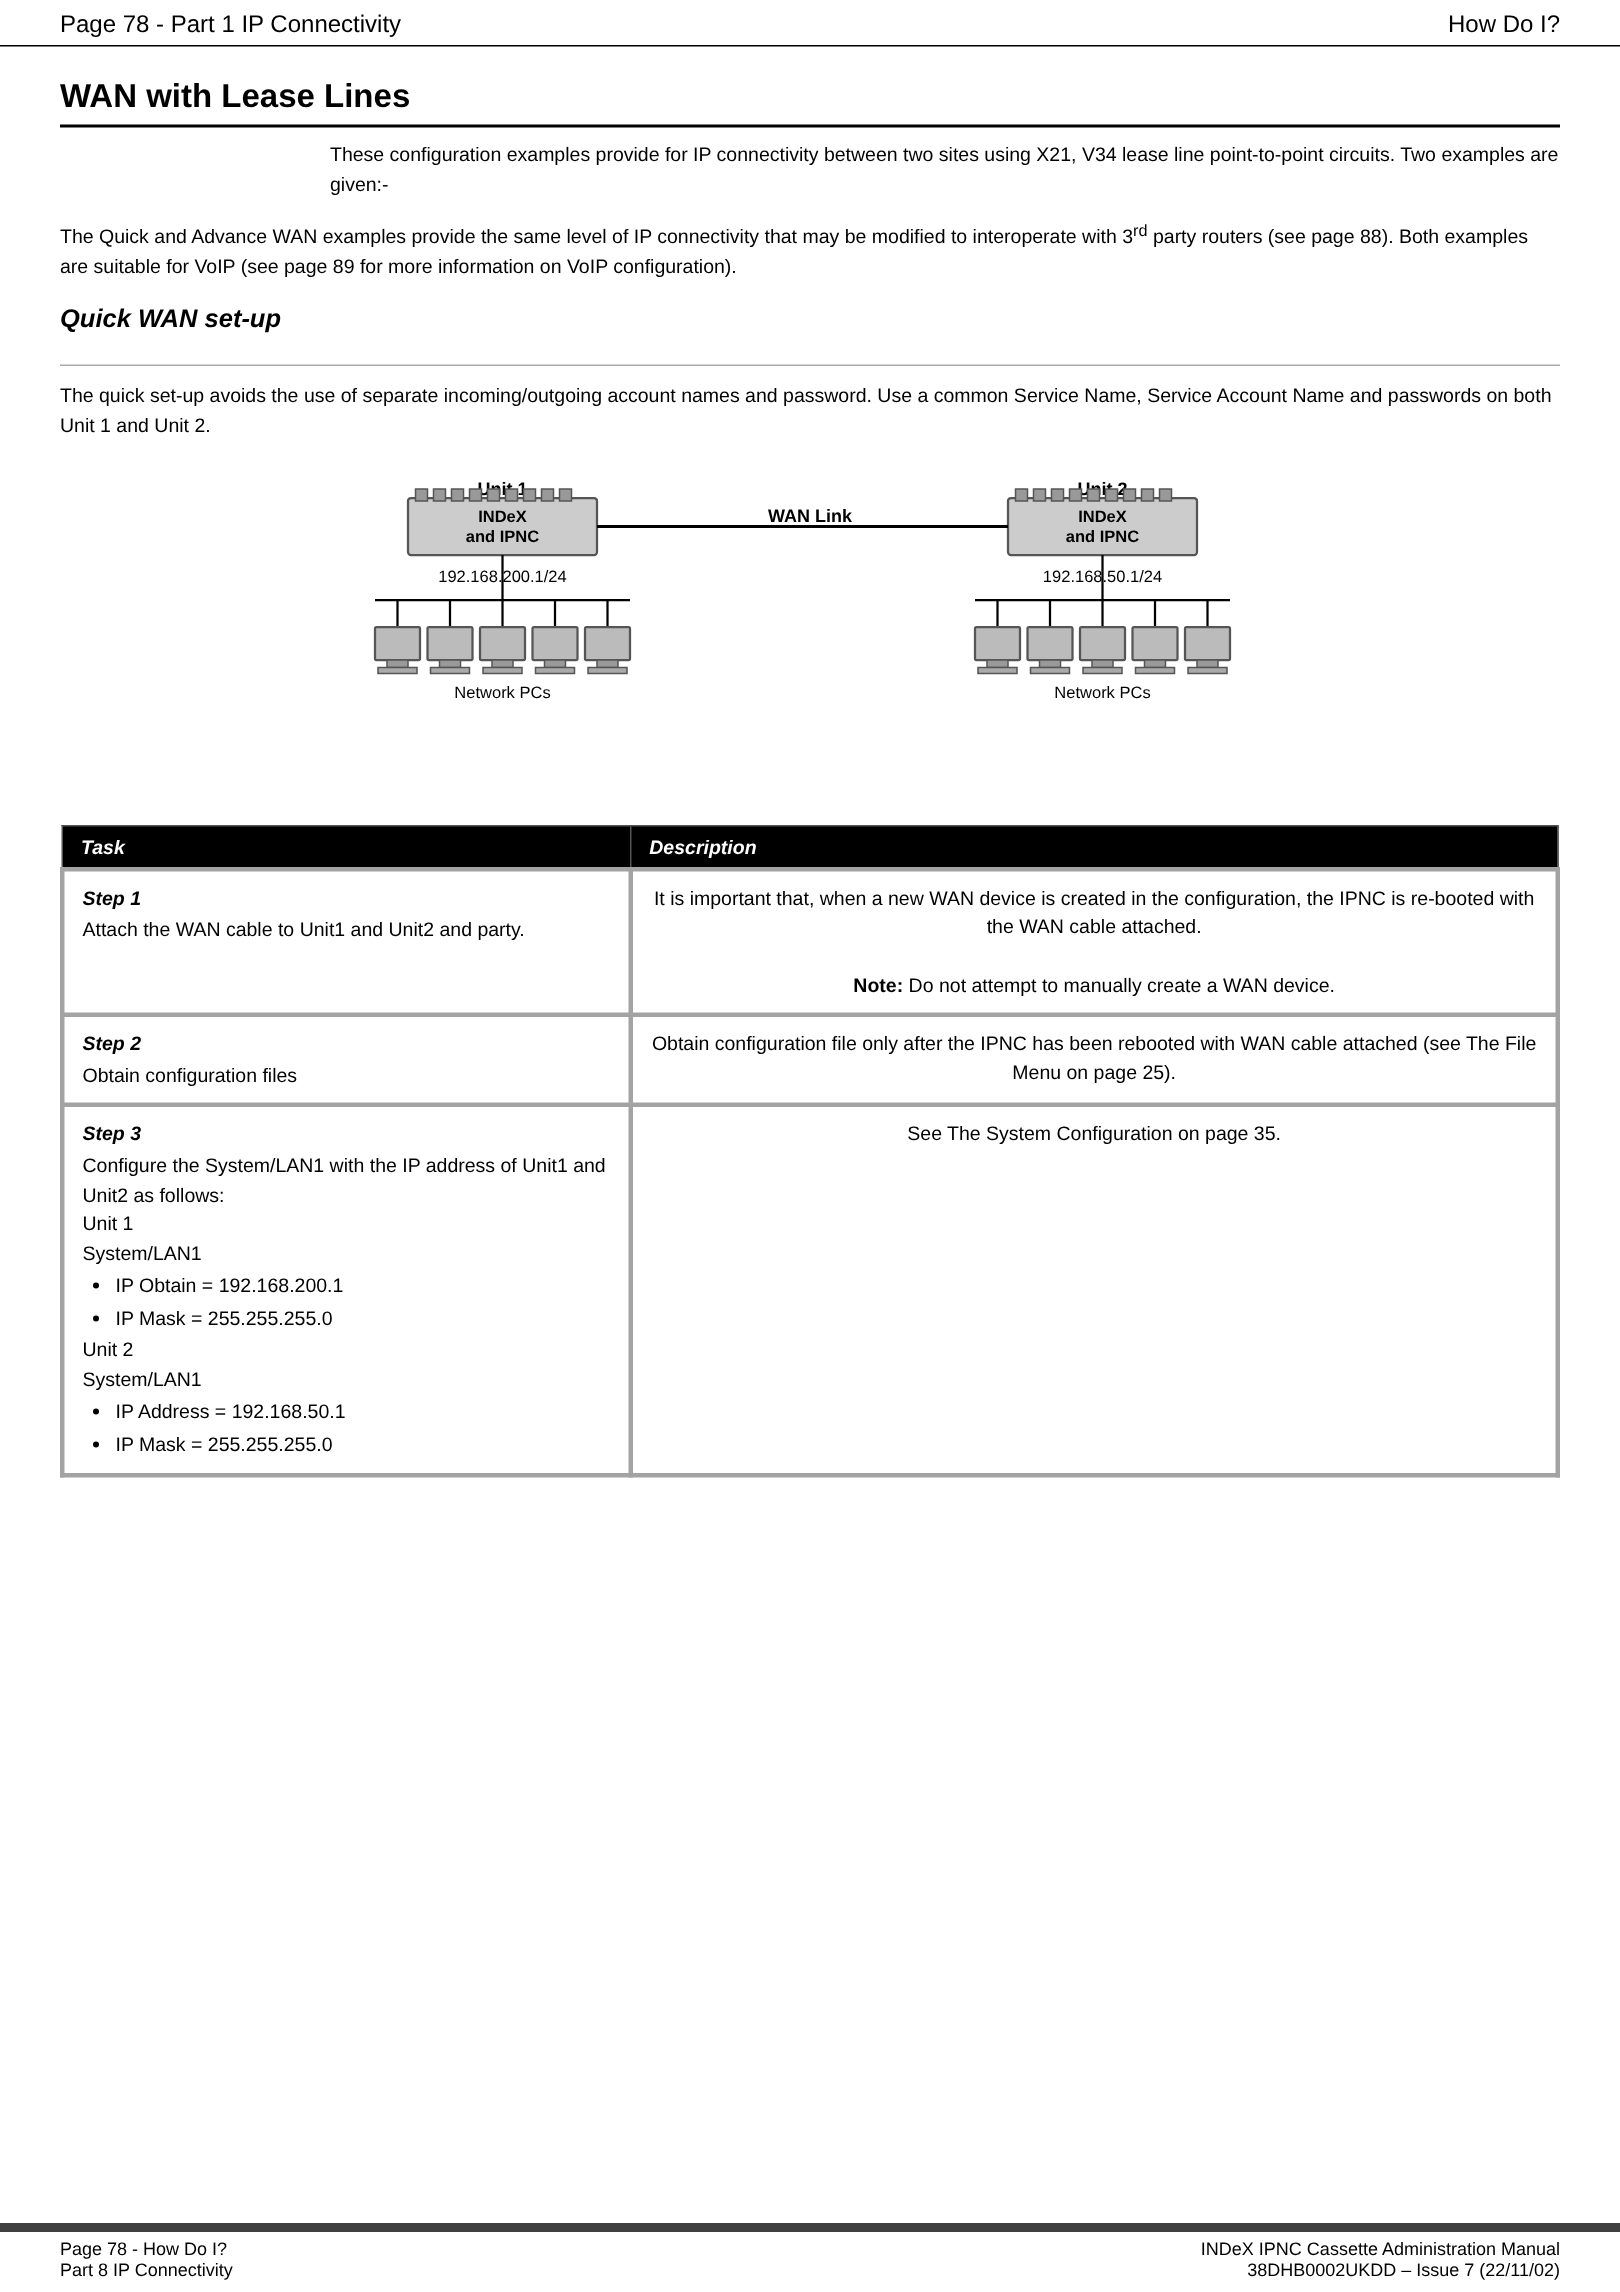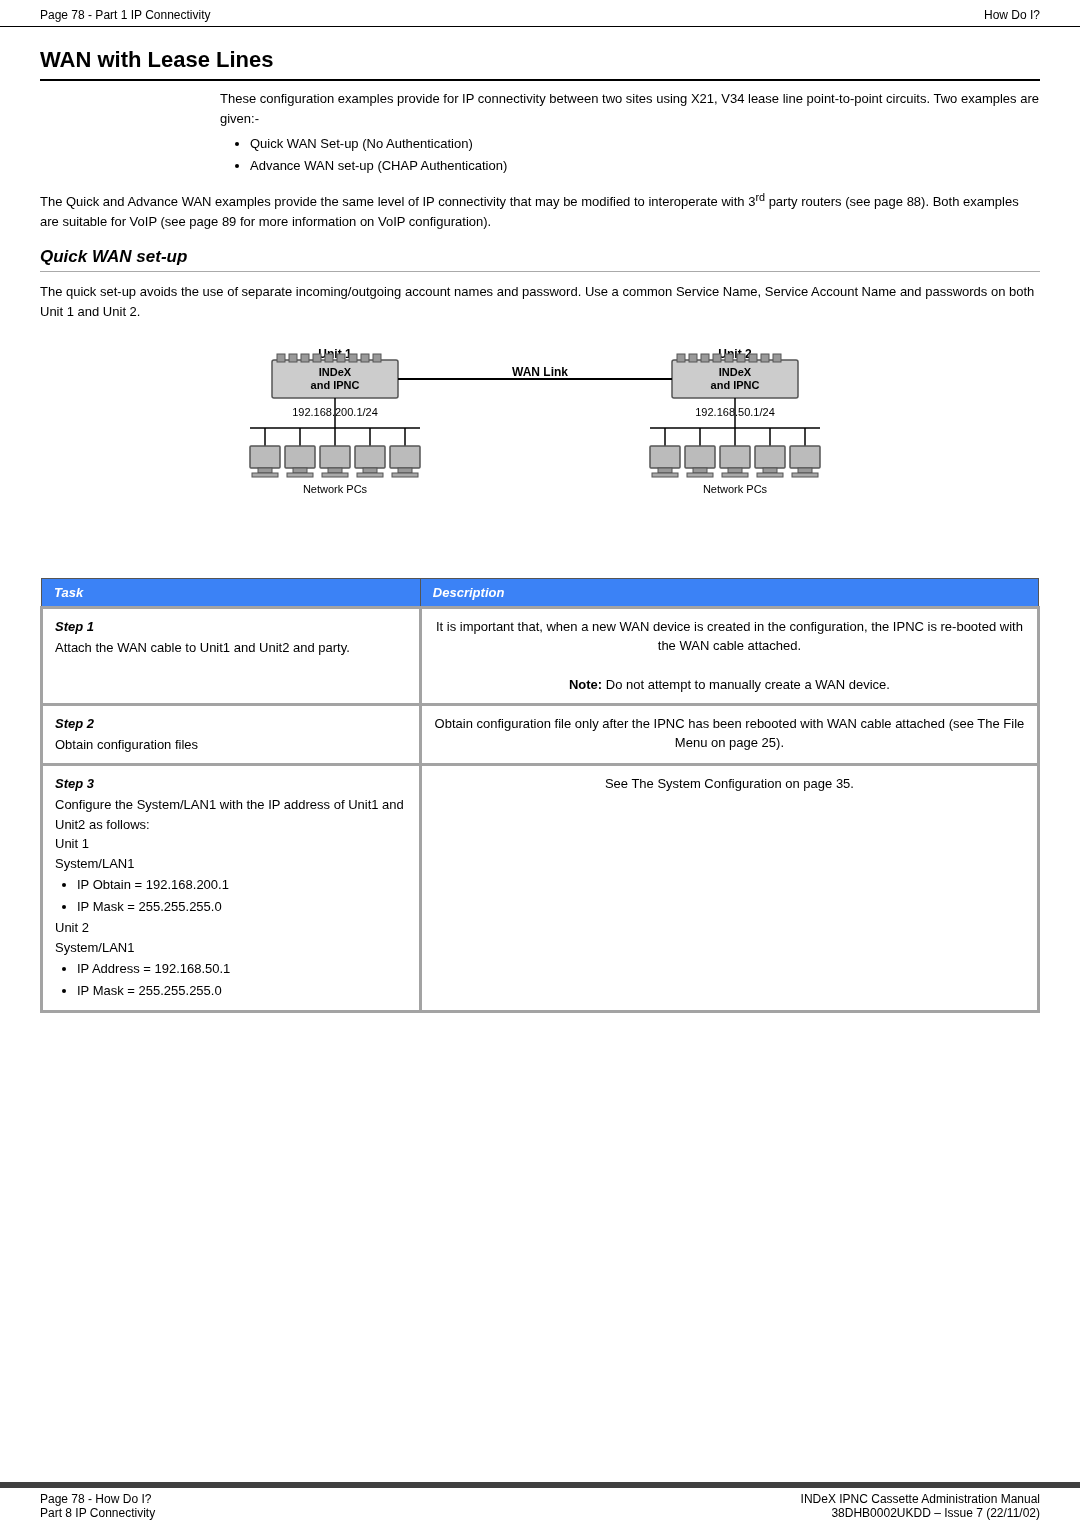--- a/index.html
+++ b/index.html
@@ -16,21 +16,21 @@
       min-height: 1528px;
       padding: 0;
       display: flex;
       flex-direction: column;
     }
     .header-bar {
       display: flex;
       justify-content: space-between;
       padding: 8px 40px 4px 40px;
       border-bottom: 1px solid #000;
-      font-size: 12px;
+      font-size: 16px;
     }
     .footer-bar {
       display: flex;
       justify-content: space-between;
       padding: 4px 40px 8px 40px;
       border-top: 6px solid #404040;
       font-size: 12px;
       margin-top: auto;
     }
     .footer-left, .footer-right {
@@ -68,40 +68,40 @@
     .section-note {
       margin-bottom: 14px;
       line-height: 1.55;
     }
     .subsection-title {
       font-size: 17px;
       font-weight: bold;
       font-style: italic;
       margin-bottom: 10px;
       border-bottom: 1px solid #aaa;
-      padding-bottom: 4px;
+      padding-bottom: 20px;
     }
     .quick-intro {
       margin-bottom: 16px;
       line-height: 1.55;
     }
     
     .diagram-container {
       display: flex;
       justify-content: center;
       margin: 10px 0 20px 0;
     }
     
     .step-table {
       width: 100%;
       border-collapse: collapse;
       margin-top: 10px;
     }
     .step-table th {
-      background: #3b82f6;
+      background: #000000;
       color: #fff;
       font-style: italic;
       font-weight: bold;
       font-size: 13px;
       padding: 6px 12px;
       border: 1px solid #555;
       text-align: left;
     }
     .step-table td {
       border: 3px solid #a3a3a3;
@@ -139,24 +139,20 @@
     <span>Page 78 - Part 1 IP Connectivity</span>
     <span>How Do I?</span>
   </div>
 
   <div class="content">
 
     <div class="page-title">WAN with Lease Lines</div>
 
     <div class="intro-section">
       <p>These configuration examples provide for IP connectivity between two sites using X21, V34 lease line point-to-point circuits. Two examples are given:-</p>
-      <ul class="bullet-list">
-        <li>Quick WAN Set-up (No Authentication)</li>
-        <li>Advance WAN set-up (CHAP Authentication)</li>
-      </ul>
     </div>
 
     <p class="section-note">
       The Quick and Advance WAN examples provide the same level of IP connectivity that may be modified to interoperate with 3<sup>rd</sup> party routers (see page 88). Both examples are suitable for VoIP (see page 89 for more information on VoIP configuration).
     </p>
 
     <div class="subsection-title">Quick WAN set-up</div>
 
     <p class="quick-intro">The quick set-up avoids the use of separate incoming/outgoing account names and password. Use a common Service Name, Service Account Name and passwords on both Unit 1 and Unit 2.</p>
 

